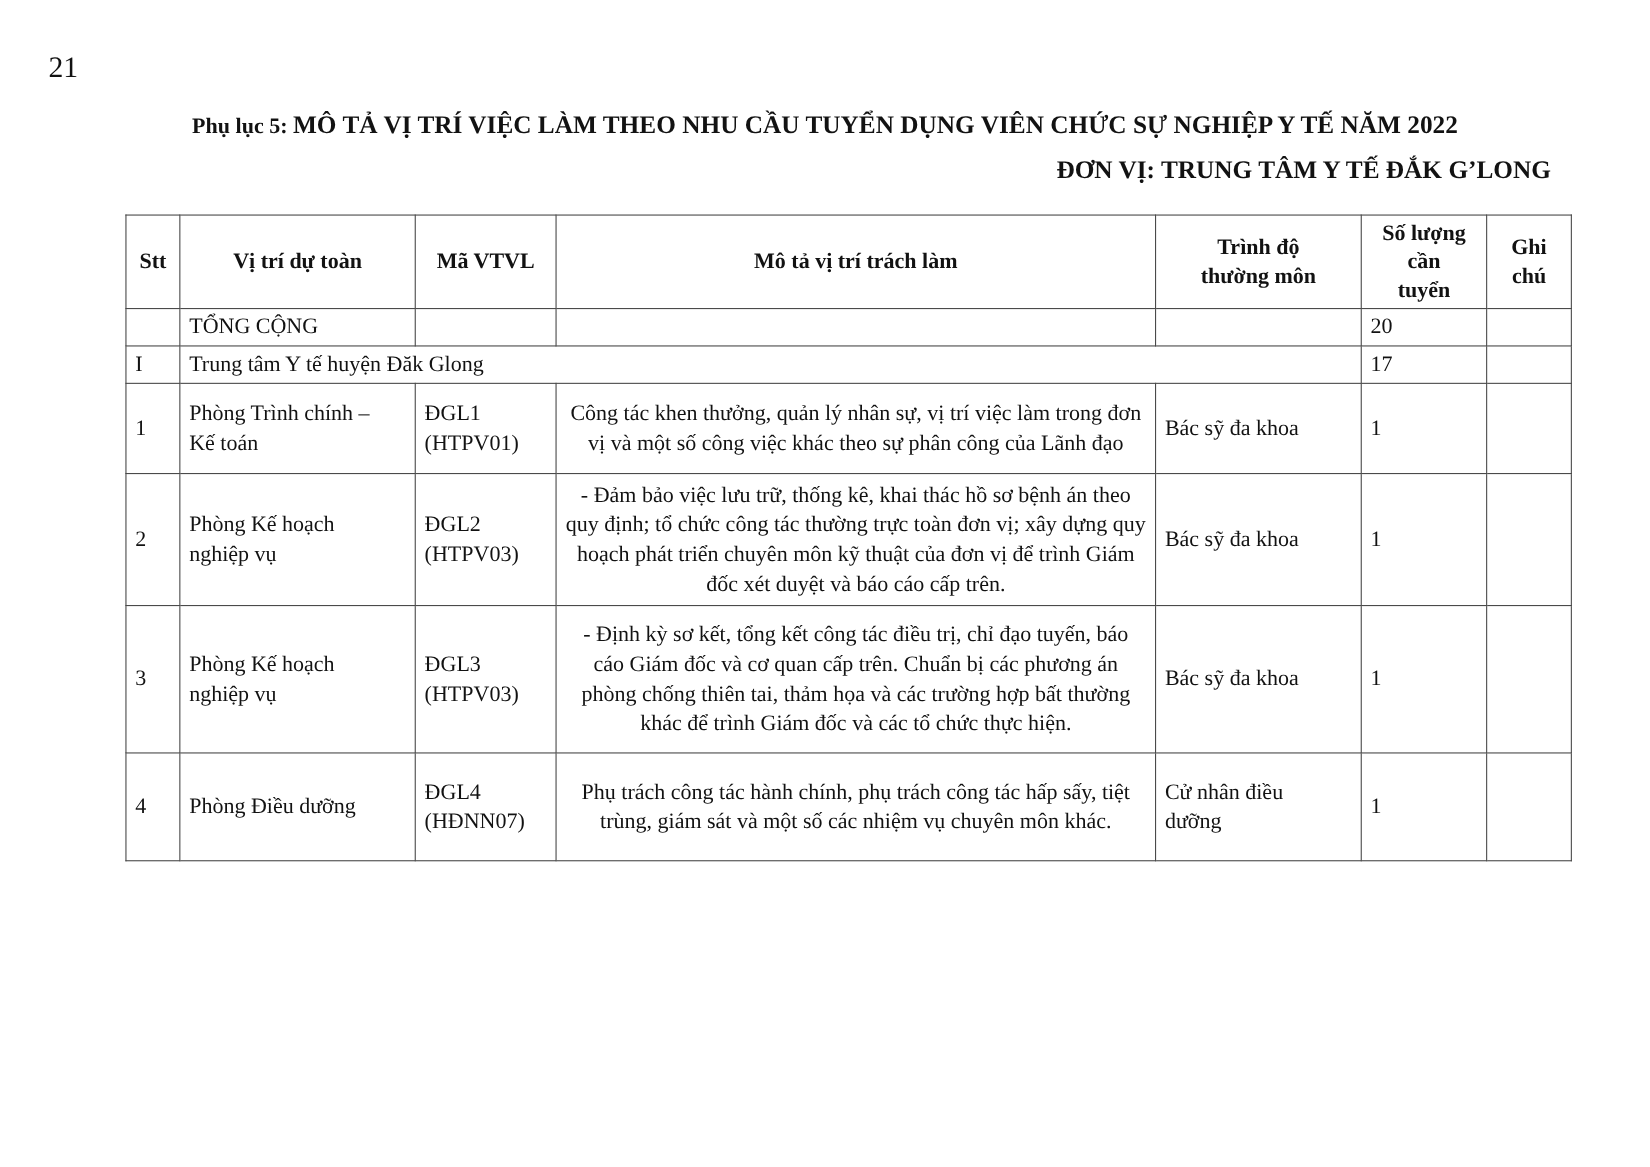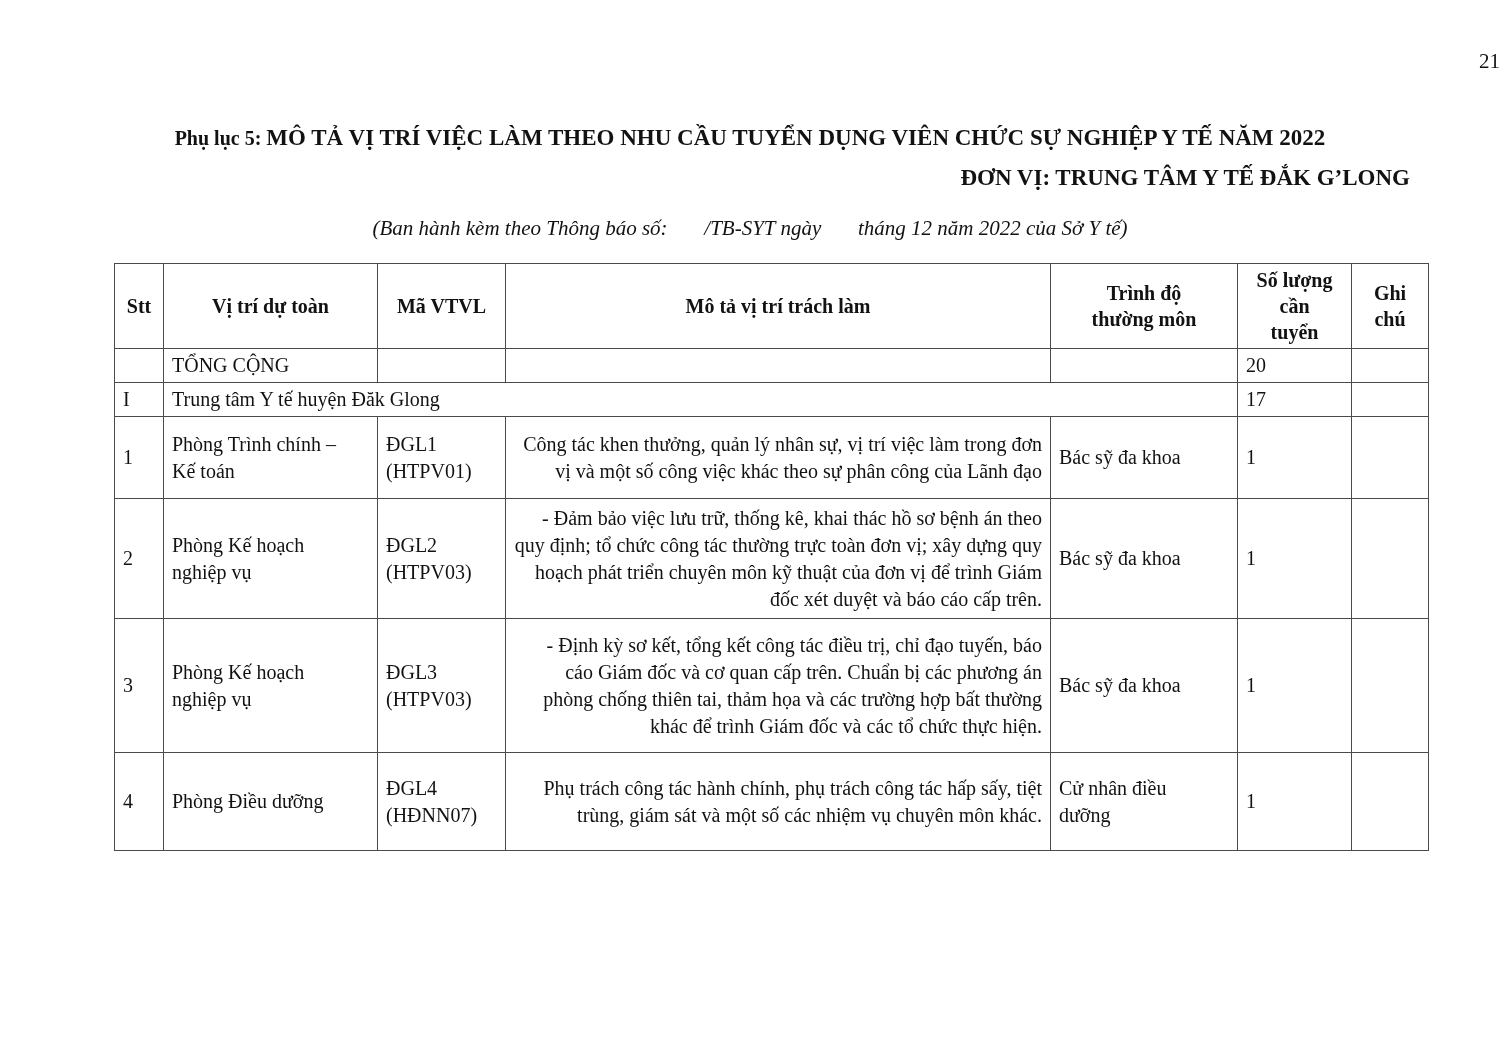--- a/index.html
+++ b/index.html
@@ -11,26 +11,27 @@
     position: relative;
     width: 1500px;
     height: 1061px;
     background: #ffffff;
     color: #121212;
     font-family: "Liberation Serif", "DejaVu Serif", serif;
     overflow: hidden;
   }
   .page-number {
     padding-top: 48px;
-    text-align: right;
-    font-size: 21px;
+    text-align: left;
+    font-size: 27px;
     line-height: 26px;
+    padding-left: 44px;
   }
   .title-block {
-    margin-top: 45px;
+    margin-top: 21px;
     text-align: center;
     line-height: 38px;
     padding: 0 90px;
   }
   .title-prefix {
     font-weight: bold;
     font-size: 20px;
   }
   .title-main {
     font-weight: bold;
@@ -68,34 +69,33 @@
   .doc-table th {
     font-weight: bold;
     text-align: center;
     white-space: pre-line;
     line-height: 26px;
   }
   .c-center { text-align: left; }
   .c-left   { text-align: left; }
   .pre      { white-space: pre-line; }
   .bold     { font-weight: normal; }
-  .desc     { text-align: right; padding: 4px 9px; }
+  .desc     { text-align: center; padding: 4px 9px; }
 </style>
 </head>
 <body>
 
 <div class="page">
 
   <div class="page-number">21</div>
 
   <div class="title-block"><span class="title-prefix">Phụ lục 5: </span><span class="title-main">MÔ TẢ VỊ TRÍ VIỆC LÀM THEO NHU CẦU TUYỂN DỤNG VIÊN CHỨC SỰ NGHIỆP Y TẾ NĂM 2022</span>
     <div class="unit-line">ĐƠN VỊ: TRUNG TÂM Y TẾ ĐẮK G’LONG</div>
   </div>
 
-  <div class="issuance">(Ban hành kèm theo Thông báo số:       /TB-SYT ngày       tháng 12 năm 2022 của Sở Y tế)</div>
 
   <table class="doc-table">
     <colgroup>
       <col style="width:49px">
         <col style="width:214px">
         <col style="width:128px">
         <col style="width:545px">
         <col style="width:187px">
         <col style="width:114px">
         <col style="width:77px">

